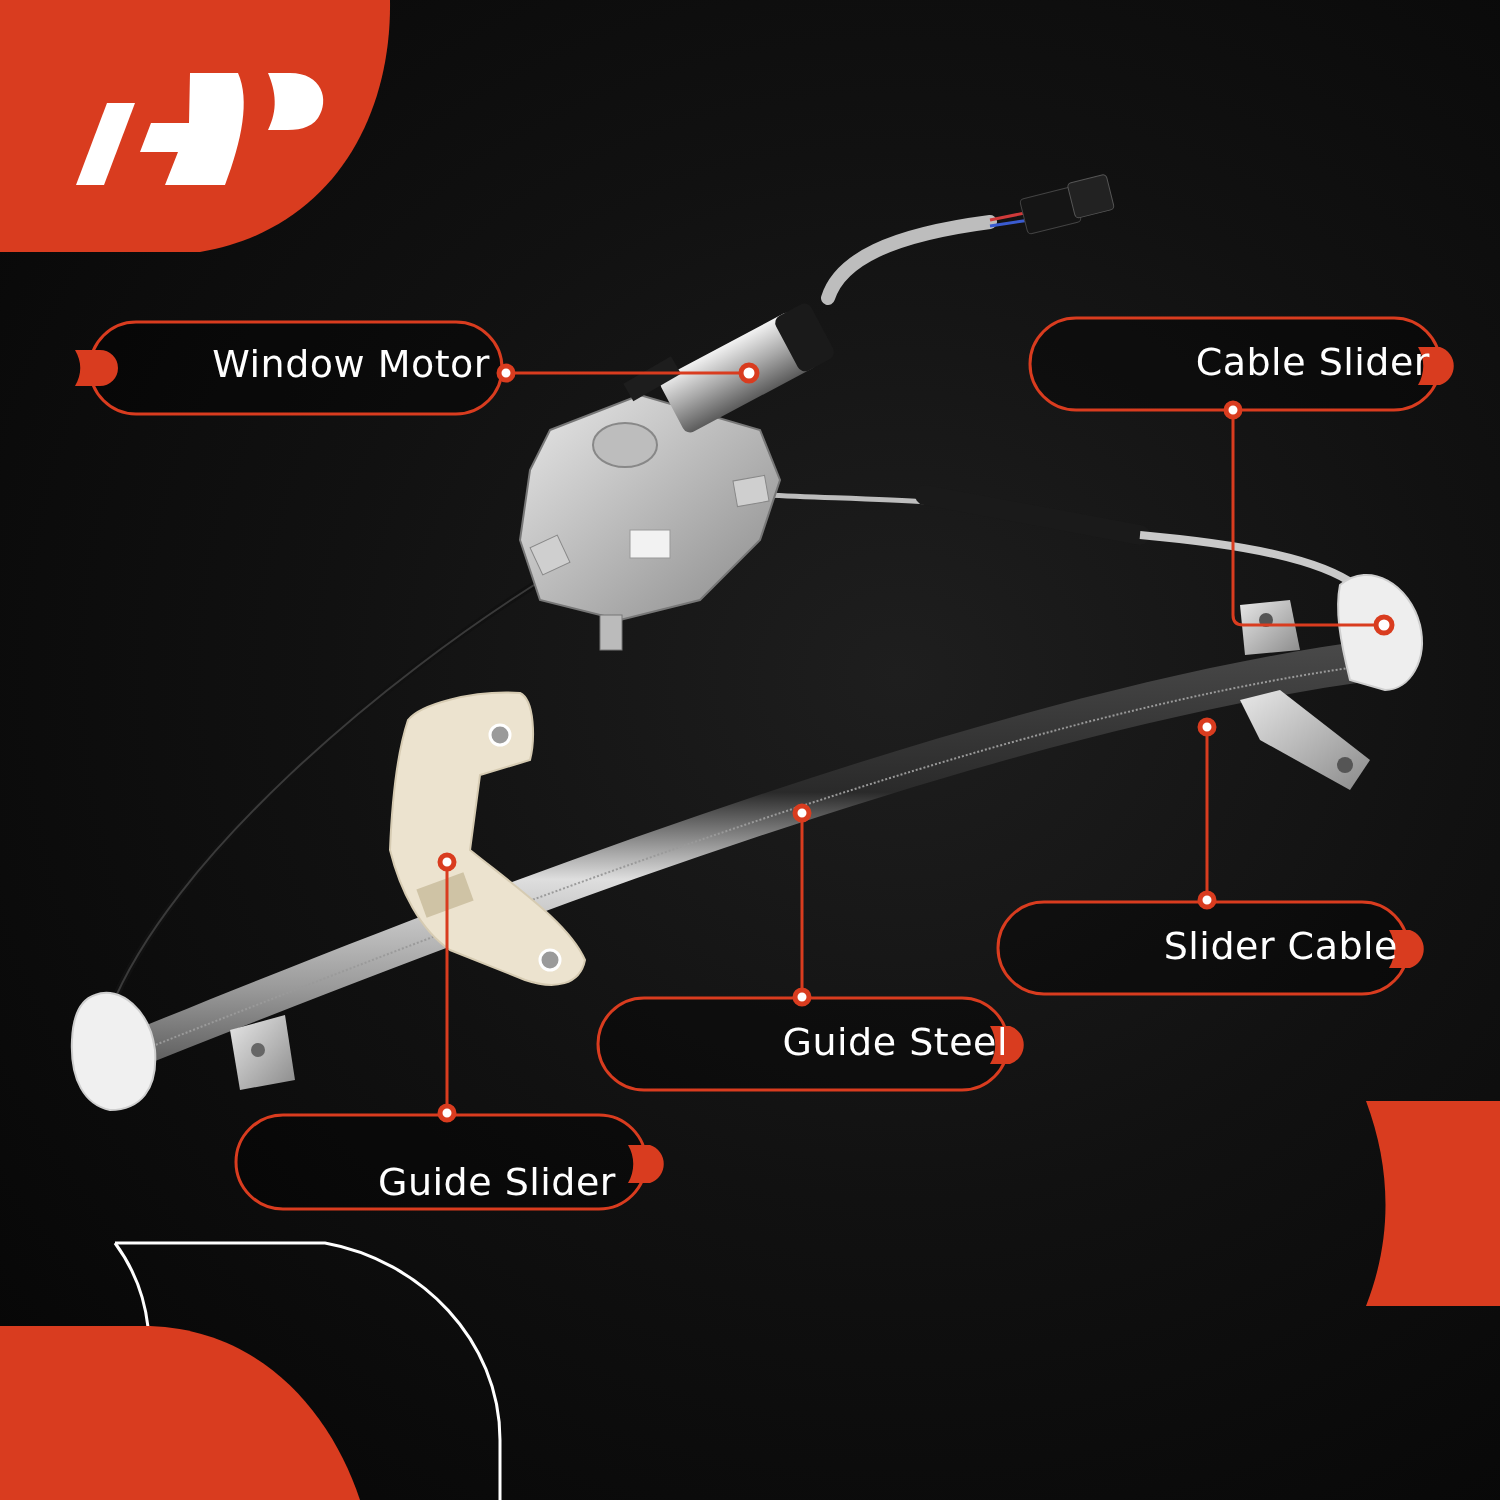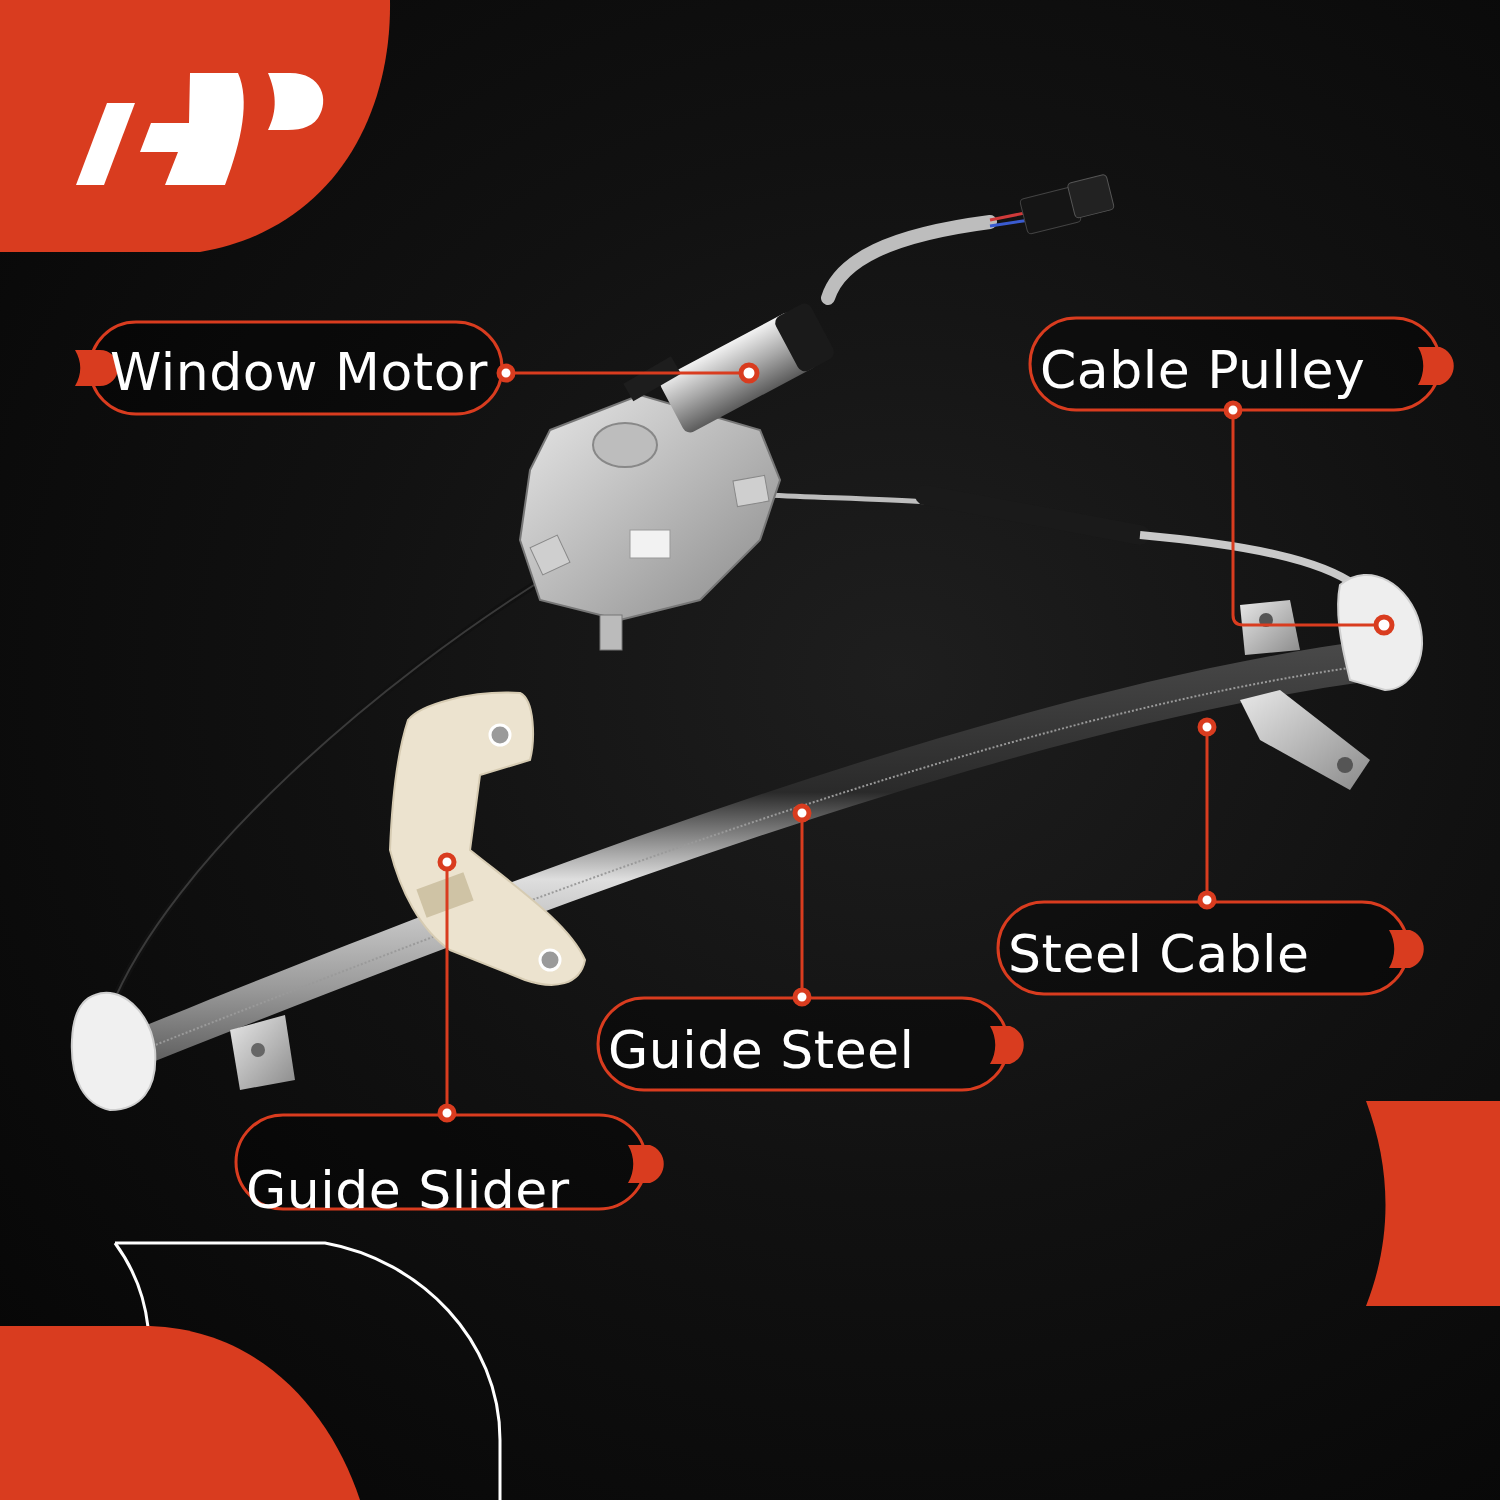--- a/index.html
+++ b/index.html
@@ -3,22 +3,22 @@
   <meta charset="utf-8">
   <style>
     html, body { margin:0; padding:0; }
     body {
       width:1500px; height:1500px; overflow:hidden; position:relative;
       background: radial-gradient(ellipse at 60% 45%, #1e1e1e 0%, #111 45%, #050505 100%);
       font-family: "DejaVu Sans", sans-serif;
     }
     svg.layer { position:absolute; left:0; top:0; width:1500px; height:1500px; }
     .label {
-      position:absolute; color:#fff; font-size:52px; letter-spacing:0.5px;
-      text-align:left; font-family:"DejaVu Sans", sans-serif; font-weight:400;
+      position:absolute; color:#fff; font-size:38px; letter-spacing:0.5px;
+      text-align:right; font-family:"DejaVu Sans", sans-serif; font-weight:400;
       white-space:nowrap;
     }
   </style>
 </head>
 <body>
 
 <svg class="layer" viewBox="0 0 1500 1500">
   <defs>
     <linearGradient id="metal" x1="0" y1="0" x2="0" y2="1">
       <stop offset="0" stop-color="#f2f2f2"></stop>
@@ -155,16 +155,16 @@
     <circle cx="1207" cy="727" r="7"></circle>
     <circle cx="1207" cy="900" r="7"></circle>
     <circle cx="802" cy="813" r="7"></circle>
     <circle cx="802" cy="997" r="7"></circle>
     <circle cx="447" cy="862" r="7"></circle>
     <circle cx="447" cy="1113" r="7"></circle>
   </g>
 </svg>
 
 <div class="label" style="left:110px; top:342px; width:380px;">Window Motor</div>
-<div class="label" style="left:1040px; top:340px; width:390px;">Cable Pulley</div>
-<div class="label" style="left:1008px; top:924px; width:390px;">Steel Cable</div>
+<div class="label" style="left:1040px; top:340px; width:390px;">Cable Slider</div>
+<div class="label" style="left:1008px; top:924px; width:390px;">Slider Cable</div>
 <div class="label" style="left:608px; top:1020px; width:400px;">Guide Steel</div>
 <div class="label" style="left:246px; top:1160px; width:370px;">Guide Slider</div>
 
 </body></html>

